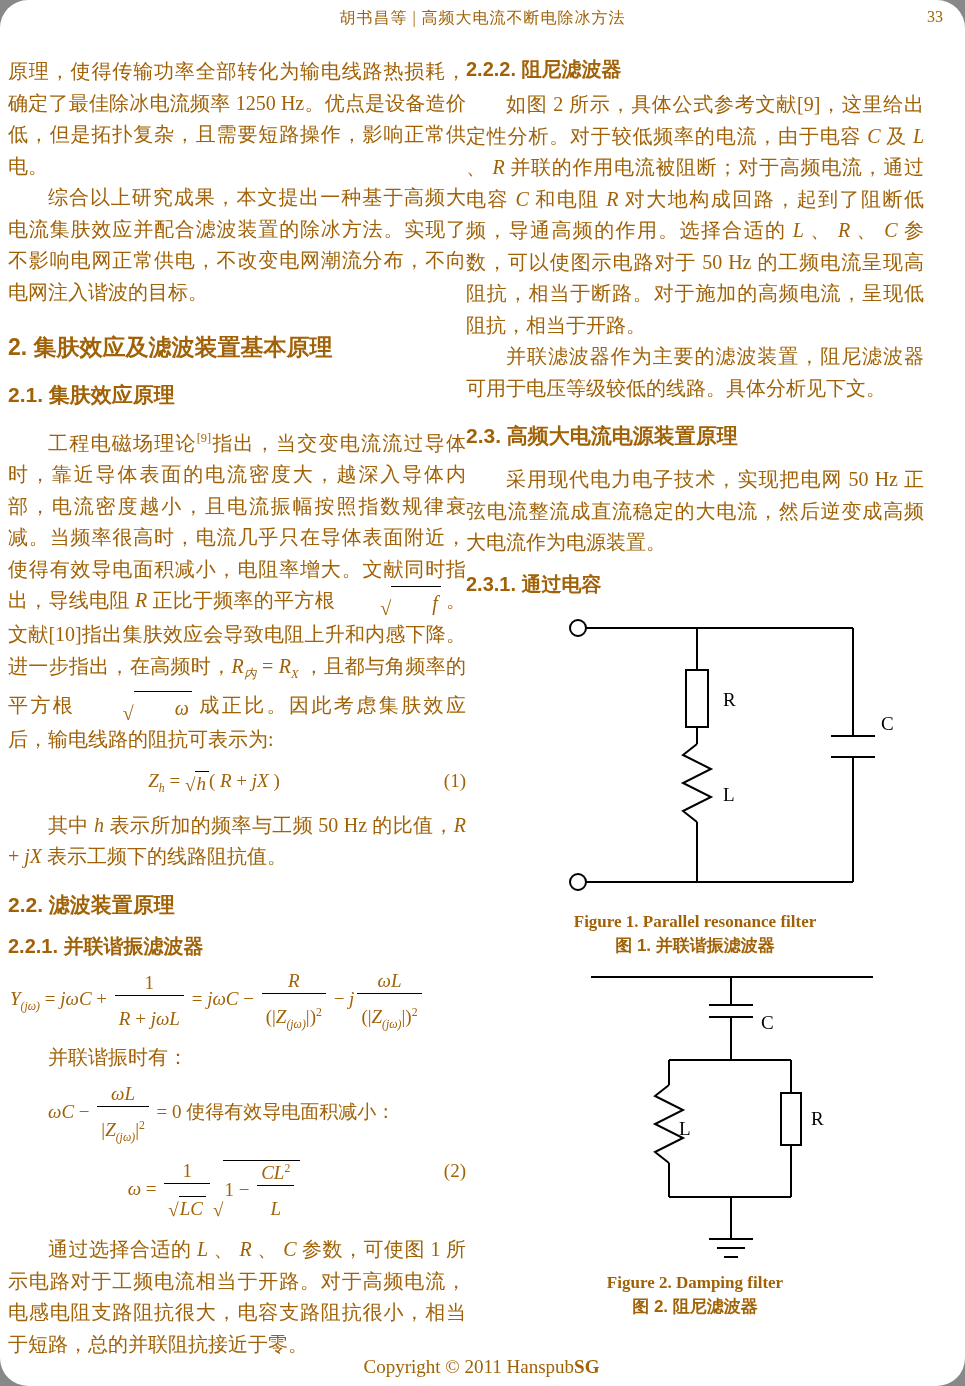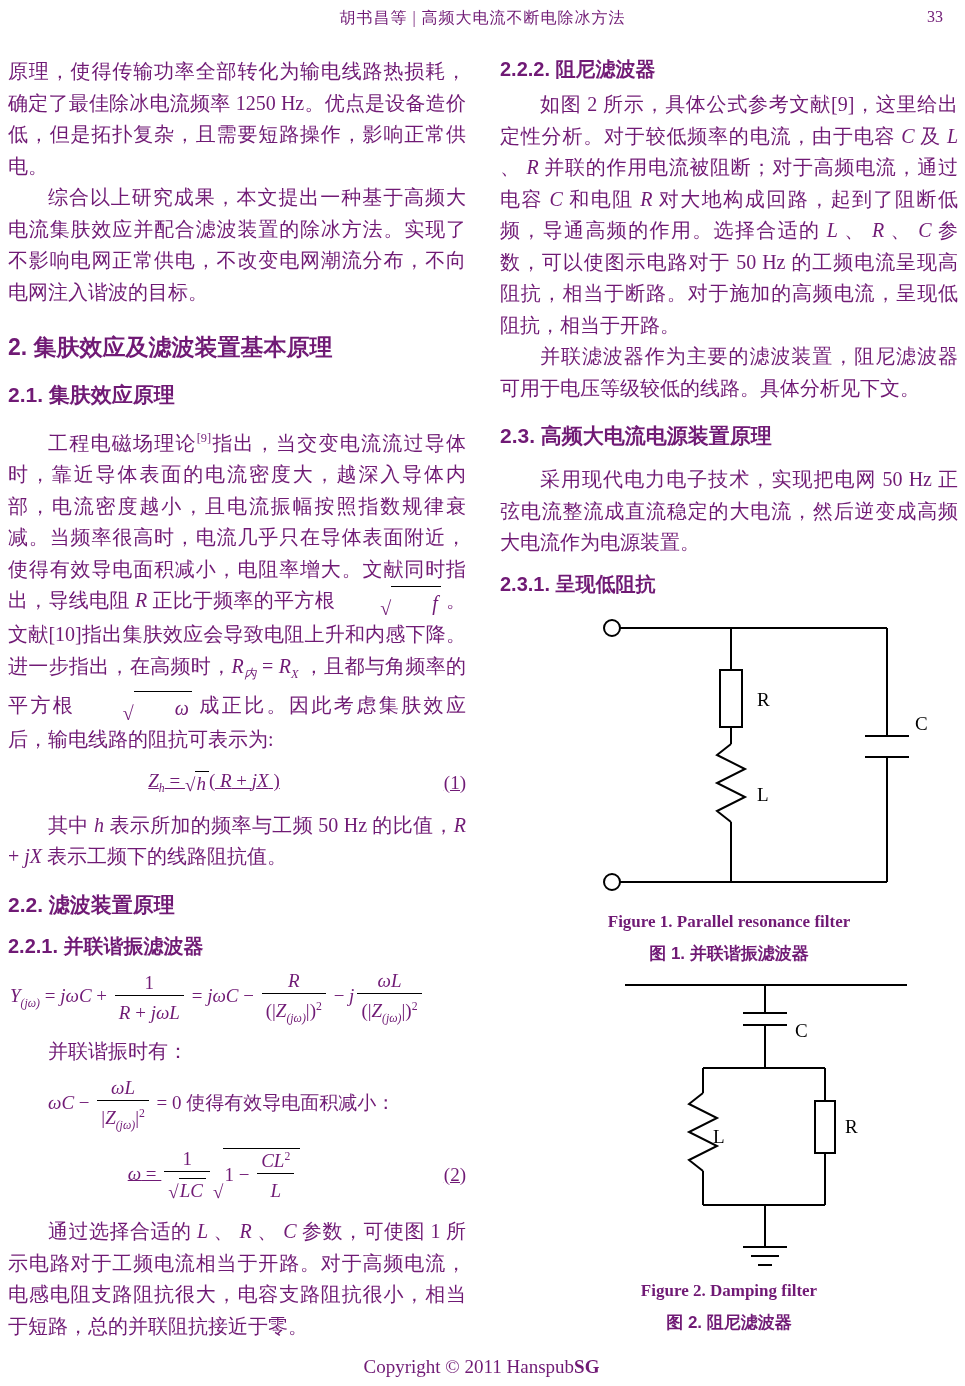--- a/index.html
+++ b/index.html
@@ -1,50 +1,50 @@
 <!DOCTYPE html>
 <html><head>
 <meta charset="utf-8">
 <style>
   html,body{margin:0;padding:0;background:#888;}
-  .page{width:965px;height:1386px;position:relative;overflow:hidden;background:#fff;color:#701a75;
-        font-family:"Liberation Serif","DejaVu Serif",serif;}
+  .page{width:965px;height:1386px;position:relative;overflow:hidden;background:#fff;color:#a16207;
+        font-family:"Liberation Serif","DejaVu Serif",serif;border-radius:28px;}
   .hdr{position:absolute;top:8px;left:0;right:0;height:26px;font-size:16px;}
   .hdr-title{position:absolute;left:0;right:0;text-align:center;letter-spacing:1px;}
   .hdr-page{position:absolute;right:22px;top:0;font-size:16px;}
-  .cols{position:absolute;top:56px;left:8px;right:7px;display:flex;gap:34px;}
+  .cols{position:absolute;top:56px;left:8px;right:7px;display:flex;}
   .col{width:458px;}
   .col p{margin:0;font-size:20px;line-height:31.5px;text-align:justify;}
   .col p.ind{text-indent:2em;}
   h1.h{font-family:"Liberation Sans","DejaVu Sans",sans-serif;font-size:23px;margin:24px 0 12px 0;font-weight:bold;}
   h2.h{font-family:"Liberation Sans","DejaVu Sans",sans-serif;font-size:21px;margin:18px 0 14px 0;font-weight:bold;}
   h3.h{font-family:"Liberation Sans","DejaVu Sans",sans-serif;font-size:20px;margin:12px 0 6px 0;font-weight:bold;}
   sub{font-size:0.62em;}
   sup{font-size:0.62em;}
   .tk-i{font-style:italic;}
   .eq{font-size:19px;}
   .eq sub{font-style:italic;}
-  .eq-row{display:flex;align-items:center;margin:14px 0;text-decoration:underline;}
+  .eq-row{display:flex;margin:14px 0;}
   .eq-center{flex:1;text-align:center;}
   .eq-num{width:46px;text-align:right;font-size:19px;}
   .eq-left{margin:10px 0 10px 2px;}
   .eq-left2{margin:10px 0 10px 40px;}
   .frac{display:inline-flex;flex-direction:column;vertical-align:middle;text-align:center;margin:0 3px;}
   .fr-n{display:block;padding:0 4px 1px 4px;}
-  .fr-d{display:block;border-top:1.5px solid #000;padding:6px 4px 0 4px;}
+  .fr-d{display:block;border-top:1.5px solid #000;padding:12px 4px 0 4px;}
   .sqrt{display:inline-flex;align-items:flex-start;vertical-align:middle;}
   .rad{line-height:1;align-self:stretch;display:flex;align-items:flex-end;padding-bottom:1px;}
   .vinc{border-top:1.6px solid #000;padding:1px 3px 0 1px;}
   .fig{margin-top:10px;}
   .fig svg{display:block;margin-left:95px;}
   svg line,svg polyline,svg rect,svg circle{stroke:#000;fill:none;stroke-width:2;}
   svg text{font:19px "Liberation Serif","DejaVu Serif",serif;fill:#000;stroke:none;}
   .cap{text-align:center;font-weight:bold;margin-top:8px;}
   .cap-en{font-size:17px;font-family:"Liberation Serif","DejaVu Serif",serif;}
-  .cap-zh{font-size:17px;font-family:"Liberation Sans","DejaVu Sans",sans-serif;margin-top:10px;}
+  .cap-zh{font-size:17px;font-family:"Liberation Sans","DejaVu Sans",sans-serif;margin-top:2px;}
   .ftr{position:absolute;left:8px;right:10px;bottom:8px;display:flex;justify-content:center;font-size:19px;}
   .ftr .sg{font-weight:bold;}
 </style>
 </head>
 <body>
 
 <div class="page">
 
   <div class="hdr">
     <div class="hdr-title">胡书昌等 | 高频大电流不断电除冰方法</div>
@@ -108,21 +108,21 @@
       </div>
       <p class="ind eq"><span class="tk-t">通过选择合适的 </span><span class="tk-i">L</span><span class="tk-t"> 、 </span><span class="tk-i">R</span><span class="tk-t"> 、 </span><span class="tk-i">C</span><span class="tk-t"> 参数，可使图 1 所示电路对于工频电流相当于开路。对于高频电流，电感电阻支路阻抗很大，电容支路阻抗很小，相当于短路，总的并联阻抗接近于零。</span></p>
     </div>
 
     <div class="col">
       <h3 class="h" style="margin-top:0;">2.2.2. 阻尼滤波器</h3>
       <p class="ind eq"><span class="tk-t">如图 2 所示，具体公式参考文献[9]，这里给出定性分析。对于较低频率的电流，由于电容 </span><span class="tk-i">C</span><span class="tk-t"> 及 </span><span class="tk-i">L</span><span class="tk-t"> 、 </span><span class="tk-i">R</span><span class="tk-t"> 并联的作用电流被阻断；对于高频电流，通过电容 </span><span class="tk-i">C</span><span class="tk-t"> 和电阻 </span><span class="tk-i">R</span><span class="tk-t"> 对大地构成回路，起到了阻断低频，导通高频的作用。选择合适的 </span><span class="tk-i">L</span><span class="tk-t"> 、 </span><span class="tk-i">R</span><span class="tk-t"> 、 </span><span class="tk-i">C</span><span class="tk-t"> 参数，可以使图示电路对于 50 Hz 的工频电流呈现高阻抗，相当于断路。对于施加的高频电流，呈现低阻抗，相当于开路。</span></p>
       <p class="ind">并联滤波器作为主要的滤波装置，阻尼滤波器可用于电压等级较低的线路。具体分析见下文。</p>
       <h2 class="h">2.3. 高频大电流电源装置原理</h2>
       <p class="ind">采用现代电力电子技术，实现把电网 50 Hz 正弦电流整流成直流稳定的大电流，然后逆变成高频大电流作为电源装置。</p>
-      <h3 class="h">2.3.1. 呈现低阻抗</h3>
+      <h3 class="h">2.3.1. 通过电容</h3>
 
       <div class="fig">
         <svg width="370" height="296" viewBox="0 0 370 296">
           <g>
               <circle cx="17" cy="20" r="8" stroke-width="1.5"></circle>
             </g>
           <g>
               <circle cx="17" cy="274" r="8" stroke-width="1.5"></circle>
             </g>
           <line x1="25" y1="20" x2="292" y2="20"></line>

